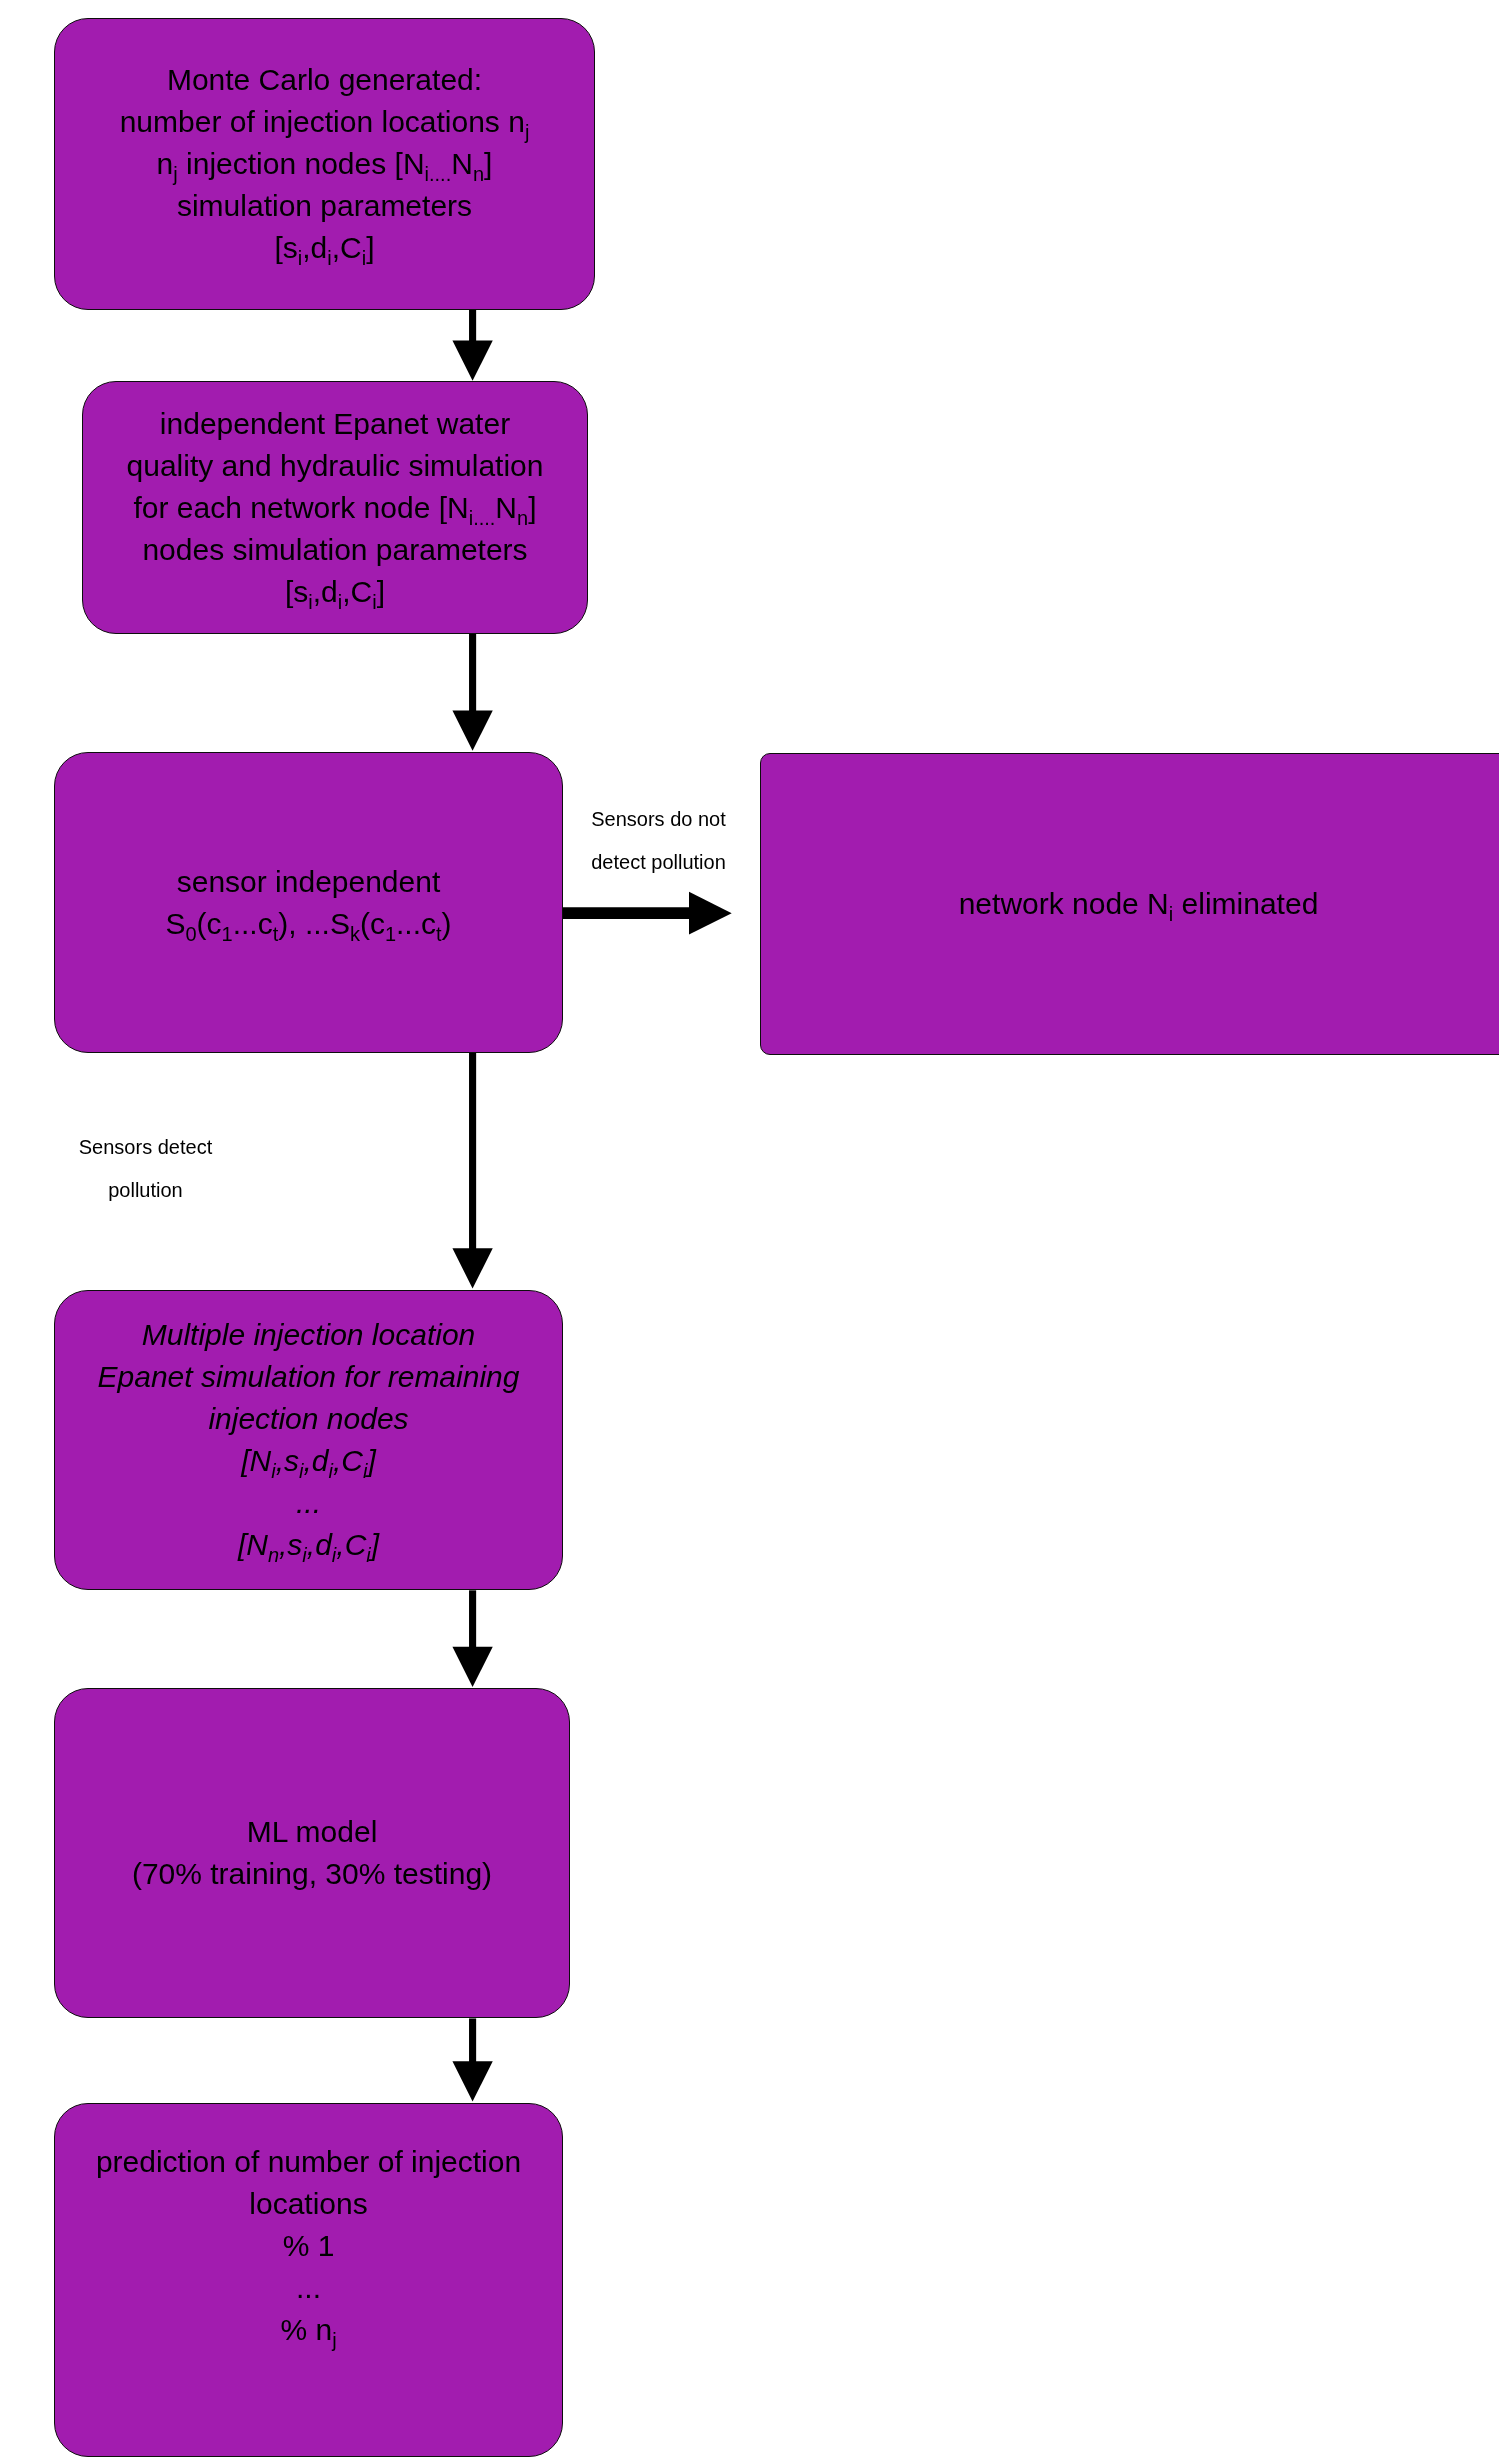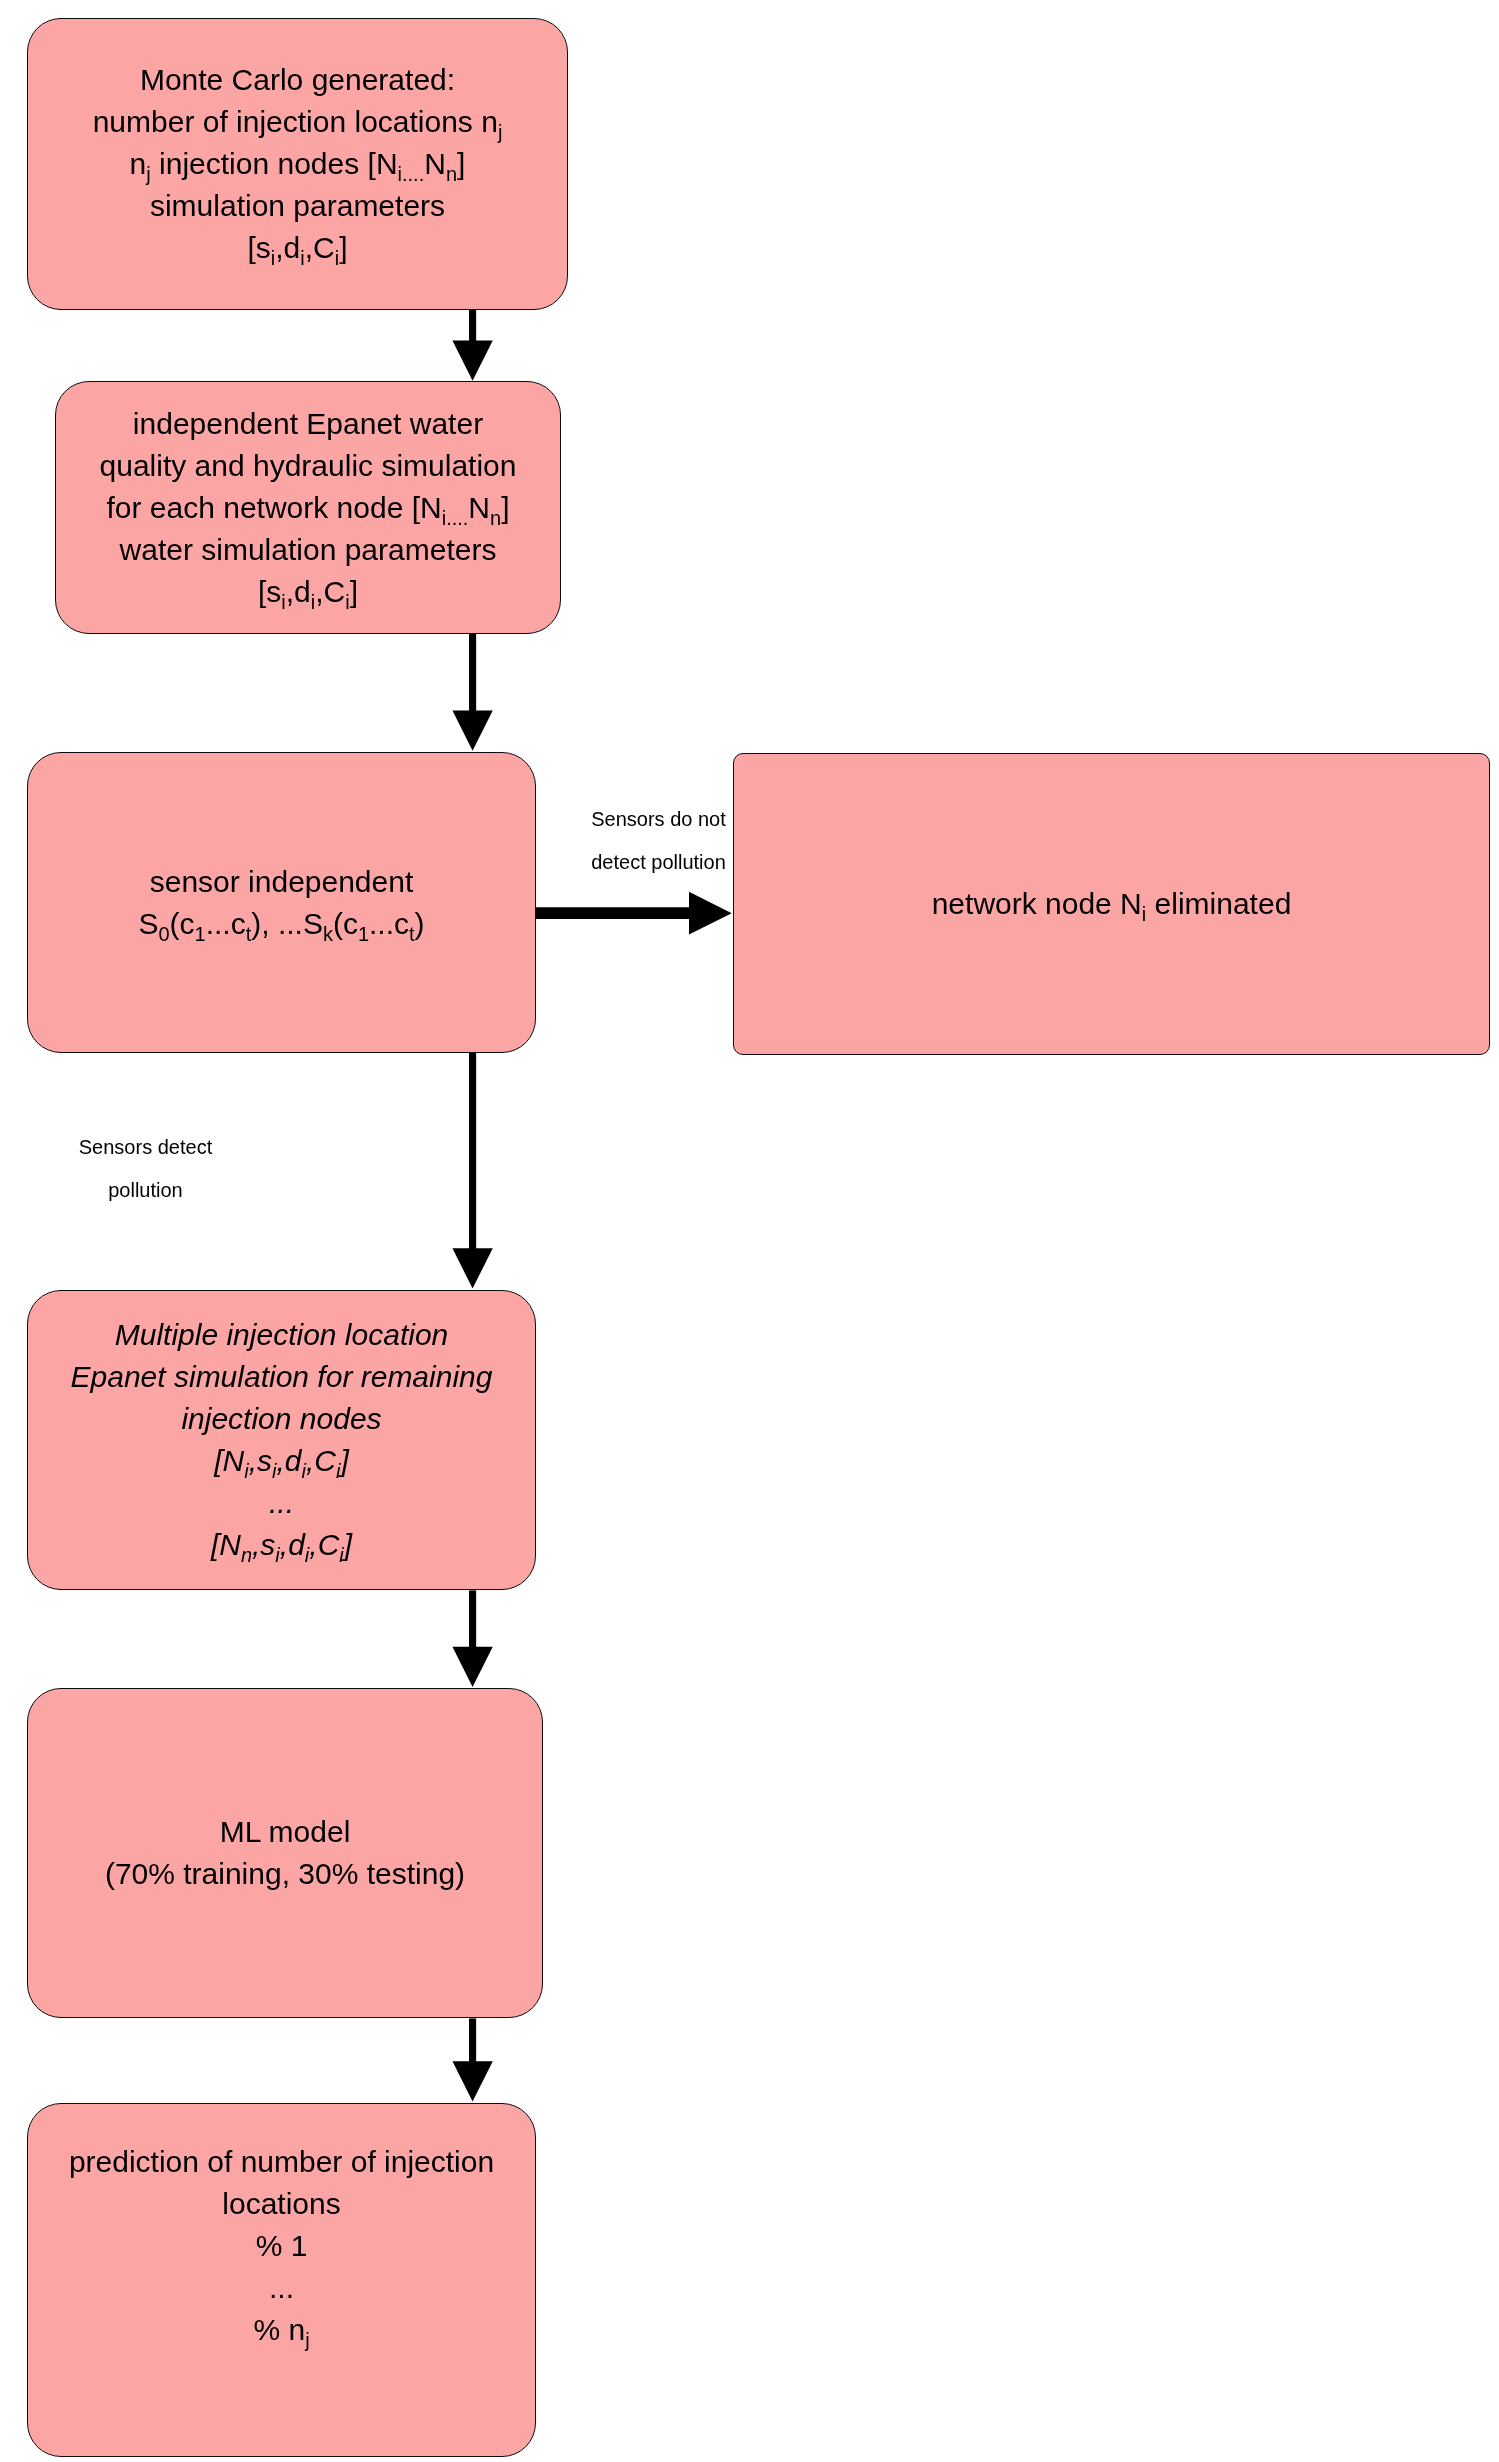--- a/index.html
+++ b/index.html
@@ -9,28 +9,29 @@
     background:#ffffff;
     font-family:"Liberation Sans", sans-serif;
     color:#000000;
     overflow:hidden;
   }
   .node{
     position:absolute;
     box-sizing:border-box;
     border:1.8px solid #0d0d0d;
     border-radius:34px;
-    background:#fca5a5;
+    background:#a21caf;
     display:flex;
     flex-direction:column;
     justify-content:center;
     align-items:center;
     text-align:center;
     font-size:30px;
     line-height:42px;
+    margin-left:27px;
   }
   .node--top-pad{justify-content:flex-start;padding-top:37px;}
   .line{width:100%;white-space:nowrap;}
   sub{font-size:20px;line-height:0;vertical-align:-7.1px;}
   .edge-label{
     position:absolute;
     text-align:center;
     font-size:20px;
     line-height:43px;
     white-space:nowrap;
@@ -82,21 +83,21 @@
     <div class="line">number of injection locations n<sub>j</sub></div>
     <div class="line">n<sub>j</sub> injection nodes [N<sub>i....</sub>N<sub>n</sub>]</div>
     <div class="line">simulation parameters</div>
     <div class="line">[s<sub>i</sub>,d<sub>i</sub>,C<sub>i</sub>]</div>
   </div>
 
   <div class="node" style="left:55px;top:381px;width:506px;height:253px;">
     <div class="line">independent Epanet water</div>
     <div class="line">quality and hydraulic simulation</div>
     <div class="line">for each network node [N<sub>i....</sub>N<sub>n</sub>]</div>
-    <div class="line">water simulation parameters</div>
+    <div class="line">nodes simulation parameters</div>
     <div class="line">[s<sub>i</sub>,d<sub>i</sub>,C<sub>i</sub>]</div>
   </div>
 
   <div class="node" style="left:27px;top:752px;width:509px;height:301px;">
     <div class="line">sensor independent</div>
     <div class="line">S<sub>0</sub>(c<sub>1</sub>...c<sub>t</sub>), ...S<sub>k</sub>(c<sub>1</sub>...c<sub>t</sub>)</div>
   </div>
 
   <div class="node" style="left:733px;top:753px;width:757px;height:302px;border-radius:10px;">
     <div class="line">network node N<sub>i</sub> eliminated</div>

